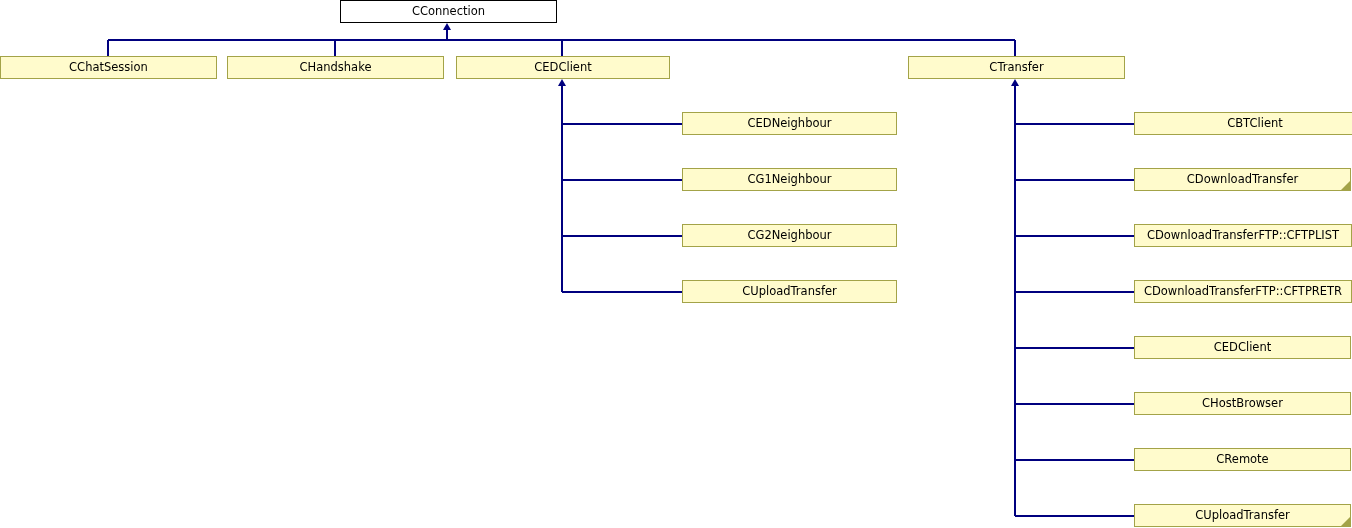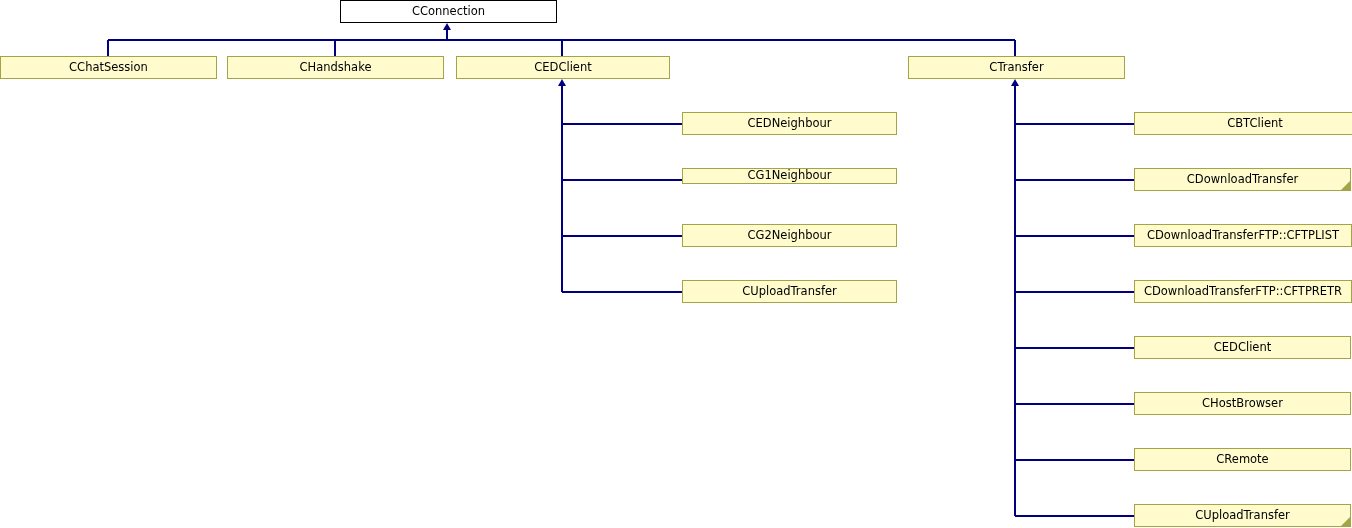--- a/index.html
+++ b/index.html
@@ -105,21 +105,21 @@
       </div>
       <div class="node derived" style="left: 456px; top: 56px; width: 214px; height: 23px;">
         <span class="label">CEDClient</span>
       </div>
       <div class="node derived" style="left: 908px; top: 56px; width: 217px; height: 23px;">
         <span class="label">CTransfer</span>
       </div>
       <div class="node derived" style="left: 682px; top: 112px; width: 215px; height: 23px;">
         <span class="label">CEDNeighbour</span>
       </div>
-      <div class="node derived" style="left: 682px; top: 168px; width: 215px; height: 16px;">
+      <div class="node derived" style="left: 682px; top: 168px; width: 215px; height: 23px;">
         <span class="label">CG1Neighbour</span>
       </div>
       <div class="node derived" style="left: 682px; top: 224px; width: 215px; height: 23px;">
         <span class="label">CG2Neighbour</span>
       </div>
       <div class="node derived" style="left: 682px; top: 280px; width: 215px; height: 23px;">
         <span class="label">CUploadTransfer</span>
       </div>
       <div class="node derived" style="left: 1134px; top: 112px; width: 242px; height: 23px;">
         <span class="label">CBTClient</span>

